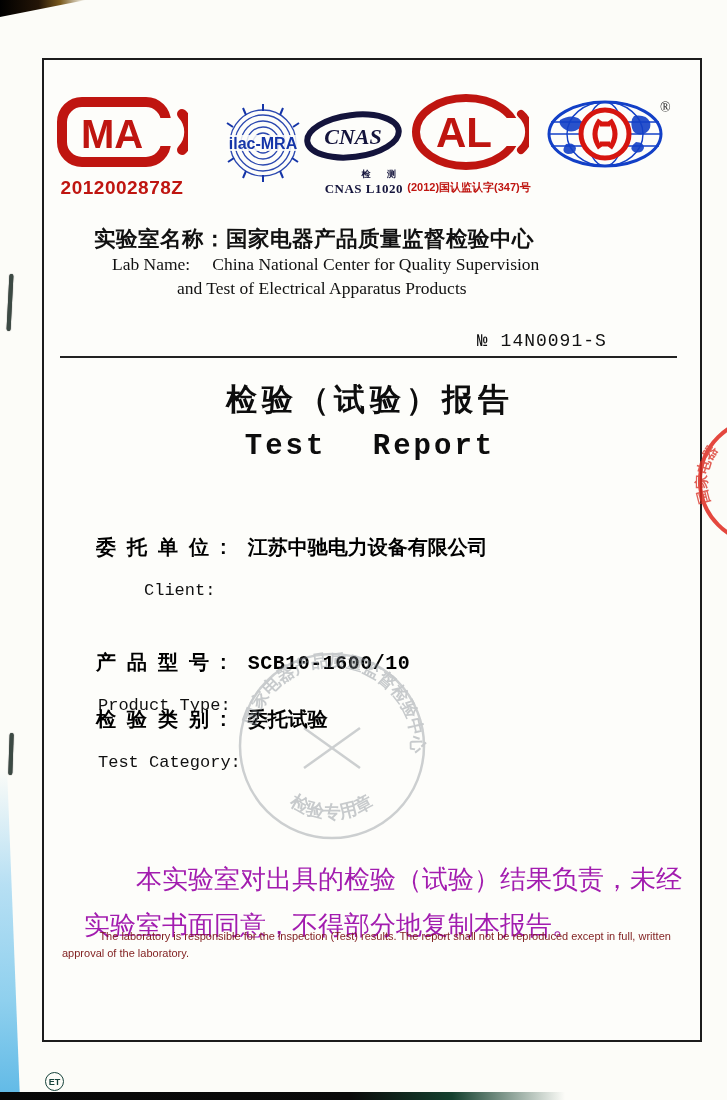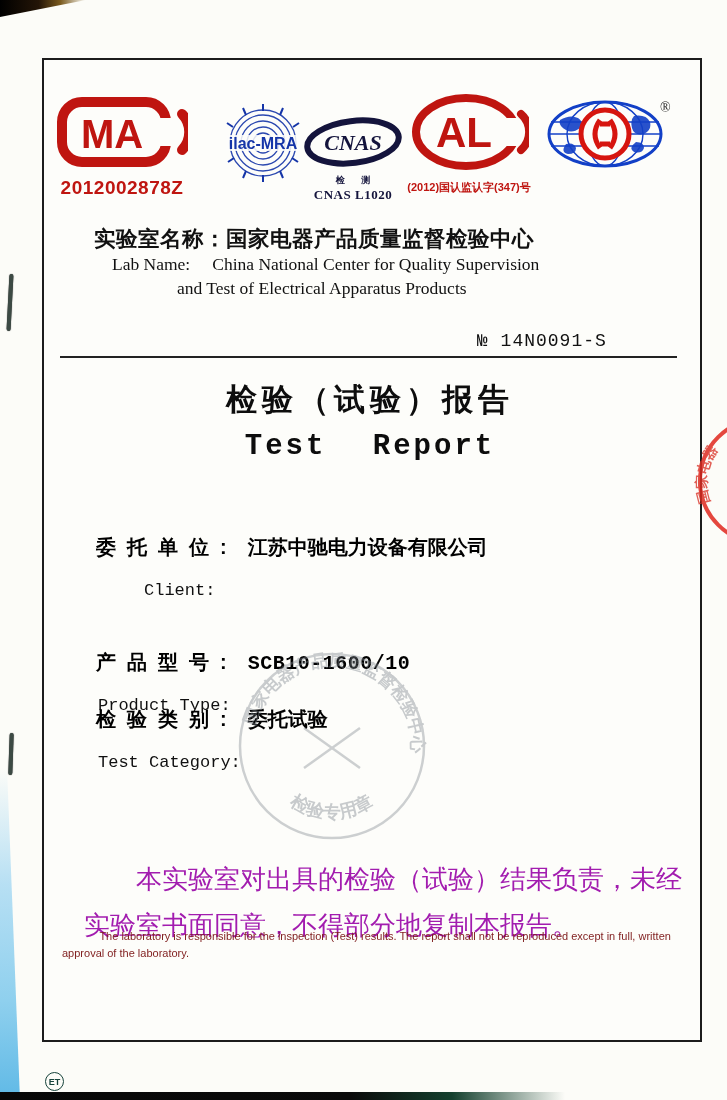--- a/index.html
+++ b/index.html
@@ -11,21 +11,21 @@
   }
   html,body{margin:0;padding:0;}
   body{width:727px;height:1100px;overflow:hidden;background:#e9e7e2;font-family:var(--sans);}
   .scan{position:relative;width:727px;height:1100px;background:#fcfcf8;overflow:hidden;}
   .frame{position:absolute;left:42px;top:58px;width:660px;height:984px;border:2px solid #1c1c1c;box-sizing:border-box;background:#fdfdfa;}
   
   .logo{position:absolute;}
   .cma{left:56px;top:96px;width:132px;text-align:center;}
   .cma-code{color:var(--red);font-family:var(--sans);font-weight:700;font-size:19px;letter-spacing:.5px;margin-top:1px;}
   .ilac{left:222px;top:102px;}
-  .cnas{left:303px;top:116px;width:100px;text-align:center;}
+  .cnas{left:303px;top:110px;width:100px;text-align:right;}
   .cnas-sub{color:var(--navy);font-size:9px;letter-spacing:7px;font-weight:700;margin-top:2px;padding-left:7px;}
   .cnas-code{color:var(--navy);font-size:13px;font-weight:700;font-family:Liberation Serif, serif;letter-spacing:.5px;}
   .al{left:404px;top:94px;width:130px;text-align:center;}
   .al-sub{color:var(--red);font-size:11px;font-weight:700;margin-top:2px;white-space:nowrap;}
   .globe{left:546px;top:100px;}
   .reg{position:absolute;left:660px;top:100px;font-size:14px;color:#222;font-family:var(--serif);}
   
   .labzh{position:absolute;left:94px;top:224px;font-size:21.5px;font-weight:700;color:#111;letter-spacing:.5px;}
   .laben1{position:absolute;left:112px;top:254px;font-family:var(--serif);font-size:17.5px;color:#111;}
   .laben1 .gap{display:inline-block;width:22px;}

